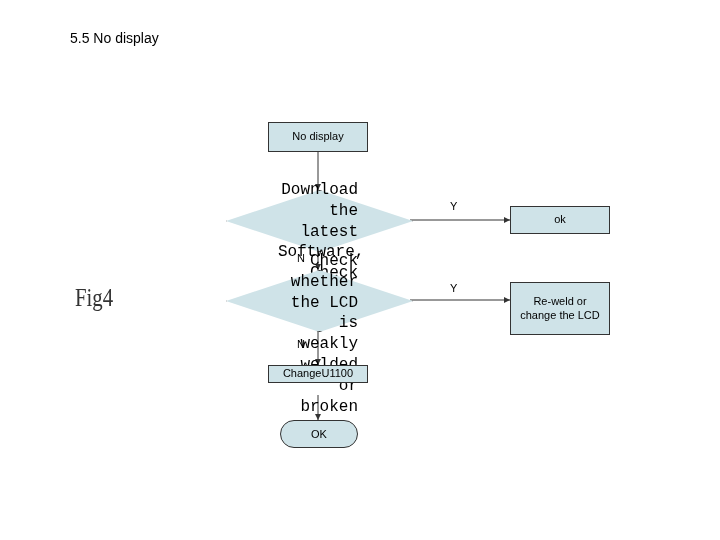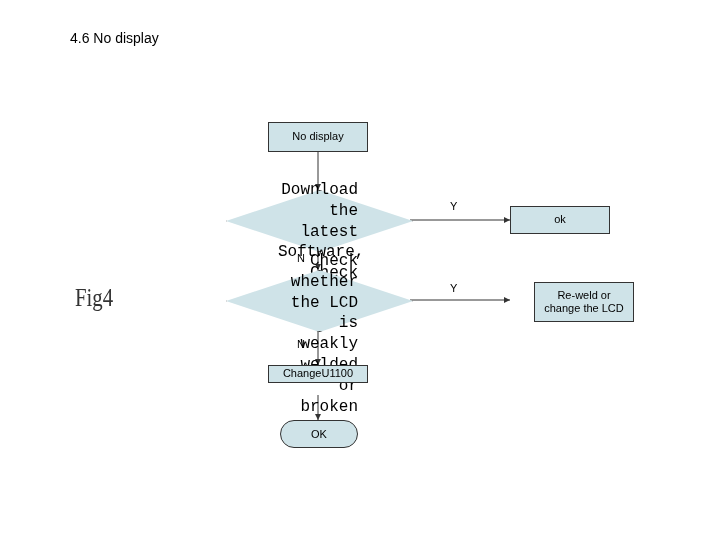--- a/index.html
+++ b/index.html
@@ -81,21 +81,21 @@
     pointer-events: none;
   }
   svg.lines line {
     stroke: #333;
     stroke-width: 1;
   }
 </style>
 </head>
 <body>
 
-<div class="title">4.6 No display</div>
+<div class="title">5.5 No display</div>
 <div class="fig-label">Fig4</div>
 
 <svg class="lines">
   <defs>
     <marker id="arrow" markerWidth="8" markerHeight="8" refX="6" refY="3" orient="auto">
       <path d="M0,0 L6,3 L0,6 Z" fill="#333"></path>
     </marker>
   </defs>
 
   <line x1="318" y1="152" x2="318" y2="190" marker-end="url(#arrow)"></line>
@@ -114,21 +114,21 @@
 <div class="rect-box" style="left:268px; top:122px; width:100px; height:30px;">No display</div>
 
 <div class="diamond" style="left:226px; top:190px; width:185px; height:60px; clip-path: polygon(50% 0, 100% 50%, 50% 100%, 0 50%);"></div>
 <div class="diamond-text" style="left:278px; top:180px; width:80px;">Download the latest Software, Check whether it is OK</div>
 
 <div class="rect-box" style="left:510px; top:206px; width:100px; height:28px;">ok</div>
 
 <div class="diamond" style="left:226px; top:270px; width:185px; height:60px; clip-path: polygon(50% 0, 100% 50%, 50% 100%, 0 50%);"></div>
 <div class="diamond-text" style="left:278px; top:251px; width:80px;">Check whether the LCD is weakly welded or broken</div>
 
-<div class="rect-box" style="left:510px; top:282px; width:100px; height:40px;margin-left:24px;">Re-weld or change the LCD</div>
+<div class="rect-box" style="left:510px; top:282px; width:100px; height:53px;">Re-weld or change the LCD</div>
 
 <div class="rect-box" style="left:268px; top:365px; width:100px; height:14px;">ChangeU1100</div>
 
 <div class="term-box" style="left:280px; top:420px; width:76px; height:26px;">OK</div>
 
 <div class="edge-label" style="left:450px; top:200px;">Y</div>
 <div class="edge-label" style="left:297px; top:252px;">N</div>
 <div class="edge-label" style="left:450px; top:282px;">Y</div>
 <div class="edge-label" style="left:297px; top:338px;">N</div>
 

